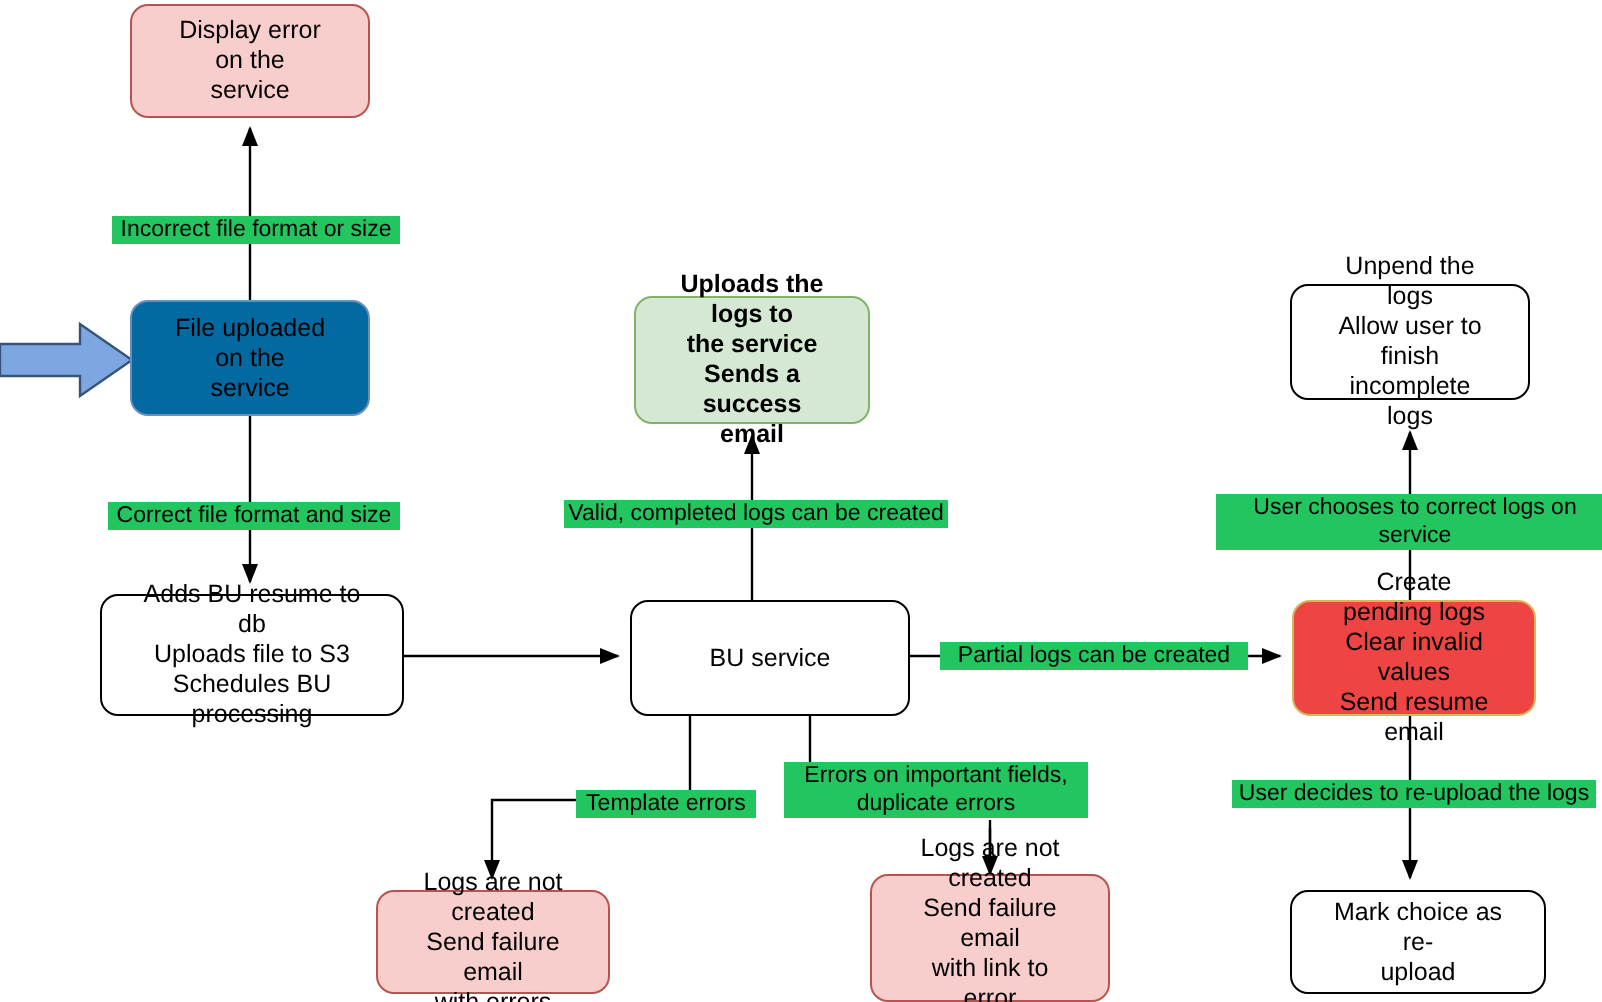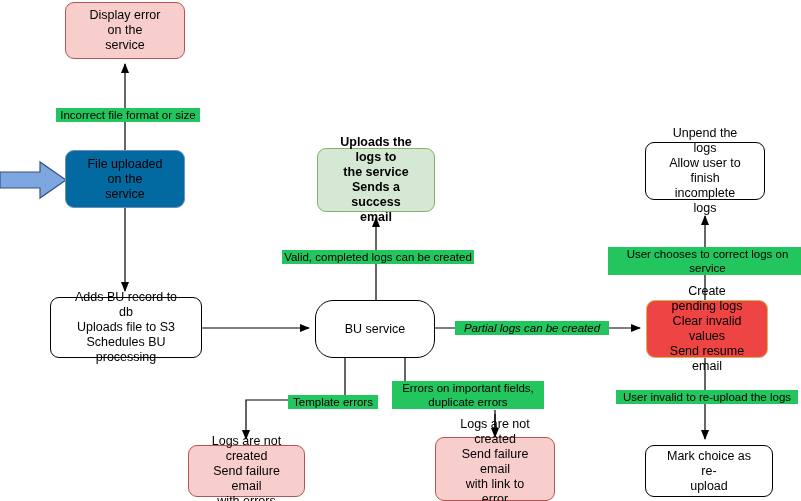--- a/index.html
+++ b/index.html
@@ -95,30 +95,30 @@
   <svg class="start-arrow" style="left:0px; top:160px; width:70px; height:40px;" viewBox="0 0 70 40" xmlns="http://www.w3.org/2000/svg">
     <path d="M0,12 L40,12 L40,2 L66,20 L40,38 L40,28 L0,28 Z" fill="#7ea6e0" stroke="#36537a" stroke-width="1.2"></path>
   </svg>
 
   <div class="node pink" style="left:65px; top:2px; width:120px; height:57px;">Display error on the
 service</div>
 
   <div class="node blue" style="left:65px; top:150px; width:120px; height:58px;">File uploaded on the
 service</div>
 
-  <div class="node plain" style="left:50px; top:297px; width:152px; height:61px;">Adds BU record to db
+  <div class="node plain" style="left:50px; top:297px; width:152px; height:61px;">Adds BU resume to db
 Uploads file to S3
 Schedules BU processing</div>
 
   <div class="node green" style="left:317px; top:148px; width:118px; height:64px;font-weight:bold;">Uploads the logs to
 the service
 Sends a success
 email</div>
 
-  <div class="node plain" style="left:315px; top:300px; width:120px; height:58px;border-radius:18px;">BU service</div>
+  <div class="node plain" style="left:315px; top:300px; width:140px; height:58px;">BU service</div>
 
   <div class="node pink" style="left:188px; top:445px; width:117px; height:52px;">Logs are not created
 Send failure email
 with errors</div>
 
   <div class="node pink" style="left:435px; top:437px; width:120px; height:64px;">Logs are not created
 Send failure email
 with link to error
 summary</div>
 
@@ -128,27 +128,28 @@
 
   <div class="node yellow" style="left:646px; top:300px; width:122px; height:58px;">Create pending logs
 Clear invalid values
 Send resume email</div>
 
   <div class="node plain" style="left:645px; top:445px; width:128px; height:52px;">Mark choice as re-
 upload</div>
 
   <div class="edge-label" style="left:56px; top:108px; width:140px;">Incorrect file format or size</div>
 
+  <div class="edge-label" style="left:54px; top:251px; width:142px;">Correct file format and size</div>
 
   <div class="edge-label" style="left:282px; top:250px; width:188px;">Valid, completed logs can be created</div>
 
-  <div class="edge-label" style="left:455px; top:321px; width:150px;font-style:italic;">Partial logs can be created</div>
+  <div class="edge-label" style="left:470px; top:321px; width:150px;">Partial logs can be created</div>
 
   <div class="edge-label" style="left:288px; top:395px; width:86px;">Template errors</div>
 
   <div class="edge-label" style="left:392px; top:381px; width:148px;">Errors on important fields,
 duplicate errors</div>
 
   <div class="edge-label" style="left:608px; top:247px; width:195px;">User chooses to correct logs on service</div>
 
-  <div class="edge-label" style="left:616px; top:390px; width:178px;">User invalid to re-upload the logs</div>
+  <div class="edge-label" style="left:616px; top:390px; width:178px;">User decides to re-upload the logs</div>
 
 </div>
 
 </body></html>

